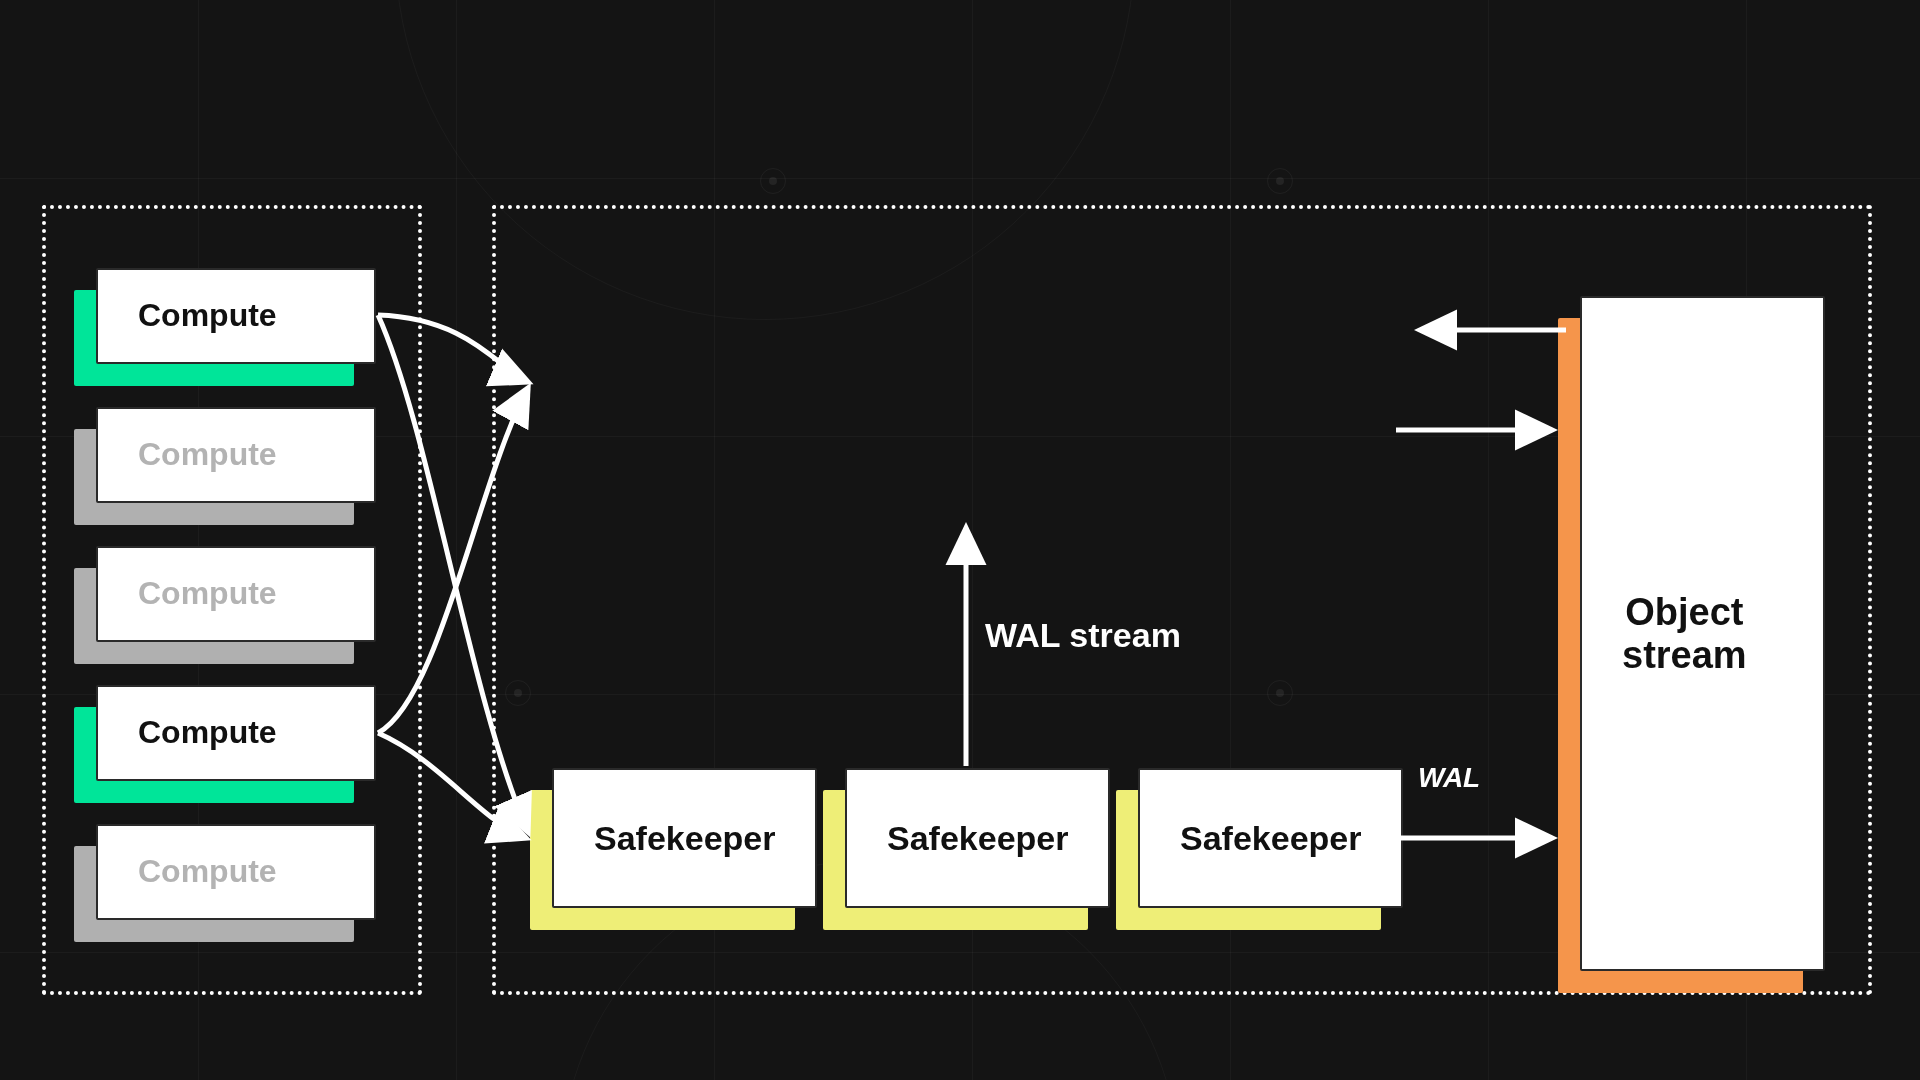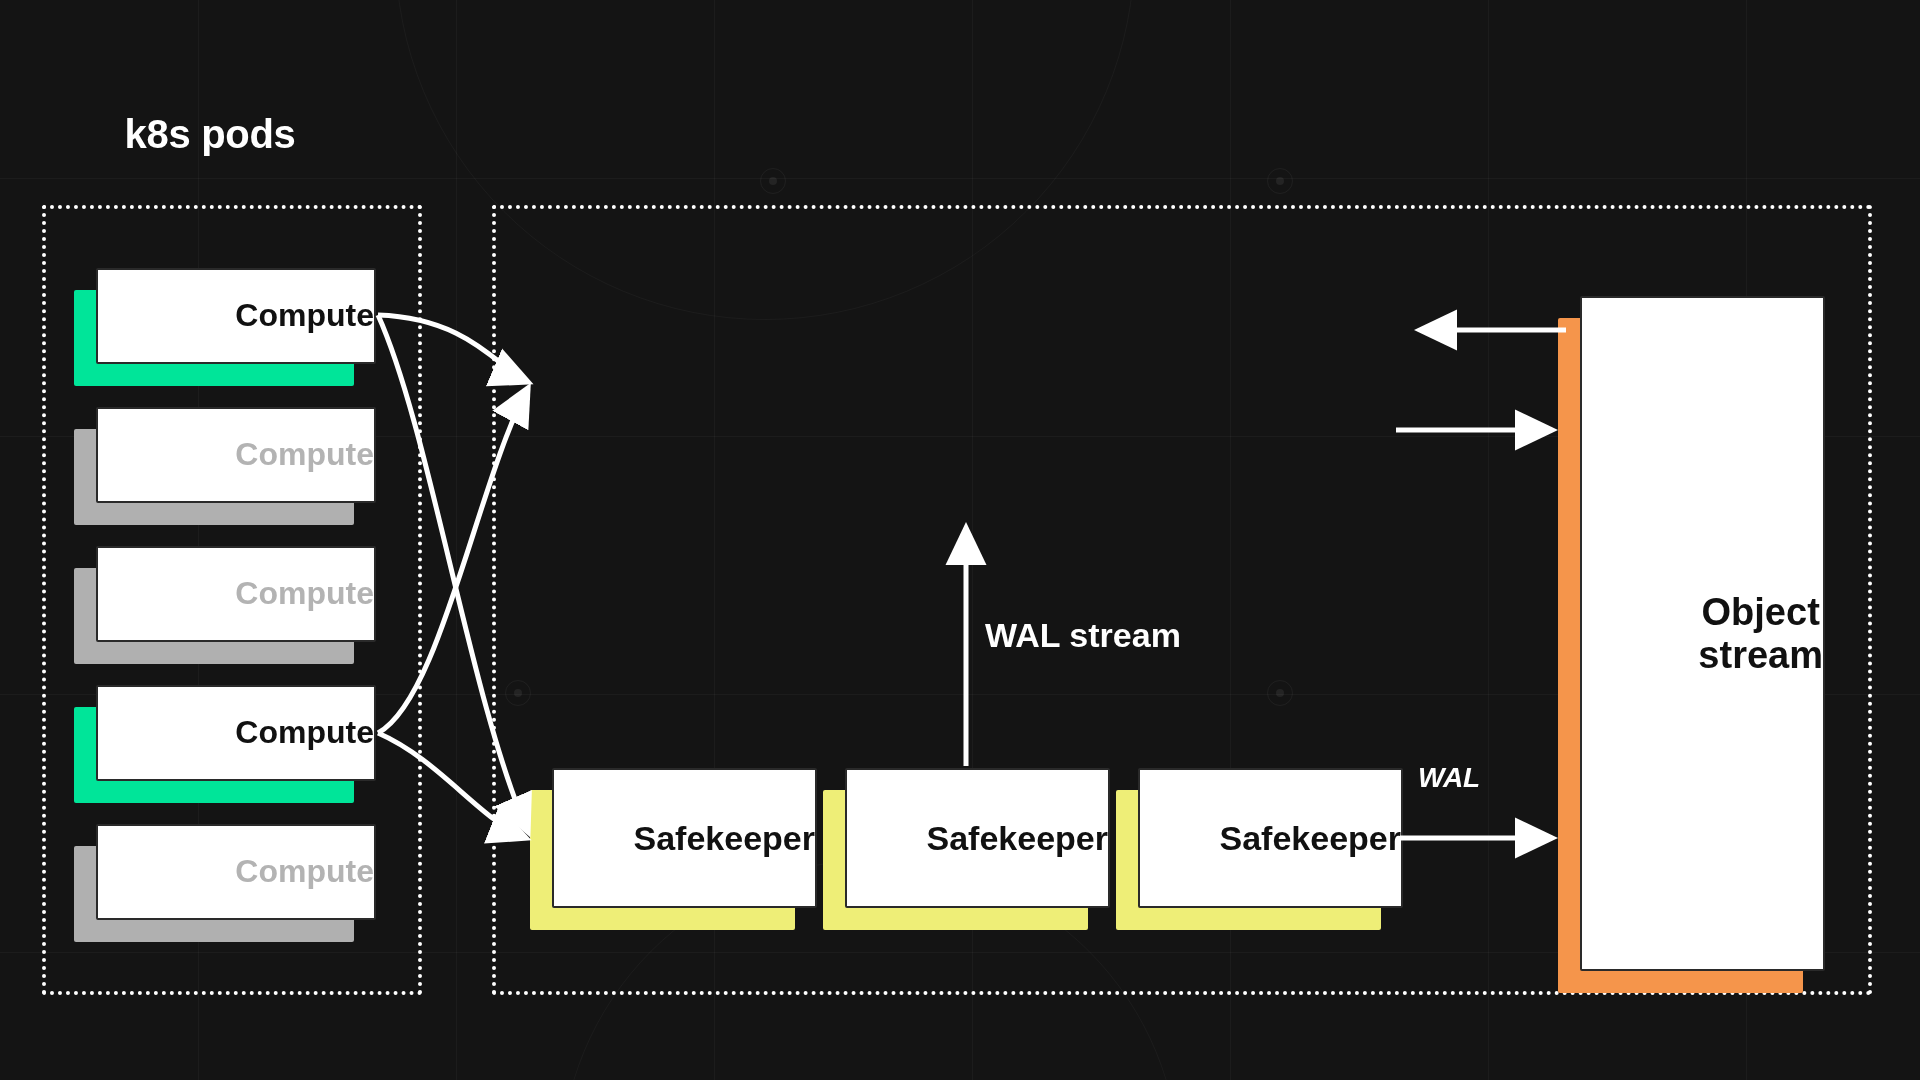--- a/index.html
+++ b/index.html
@@ -86,22 +86,23 @@
   .node .card {
     position: absolute;
     left: 0; top: 0;
     width: 100%;
     height: 100%;
     background: #ffffff;
     border: 2px solid #2a2a2a;
     border-radius: 2px;
     display: flex;
     align-items: center;
-    justify-content: flex-end;
+    justify-content: flex-start;
     text-align: center;
+    padding-left: 40px;
   }
   .node .label {
     font-weight: 700;
     color: #111111;
     line-height: 1.12;
   }
 
   
   .compute { width: 280px; height: 96px; left: 96px; }
   .compute .label { font-size: 32px; }
@@ -156,21 +157,20 @@
 
 <div id="canvas">
 
   <div class="grid-node" style="left:760px; top:168px;"></div>
   <div class="grid-node" style="left:1267px; top:168px;"></div>
   <div class="grid-node" style="left:505px; top:680px;"></div>
   <div class="grid-node" style="left:1267px; top:680px;"></div>
   <div class="grid-arc" style="left:395px; top:-420px; width:740px; height:740px;"></div>
   <div class="grid-arc" style="left:560px; top:860px; width:620px; height:620px;"></div>
 
-  <div class="group-title" id="title-k8s">k8s pods</div>
 
   <div class="dotted-box" id="box-k8s"></div>
   <div class="dotted-box" id="box-mts"></div>
 
   <div class="node compute" id="compute-0">
     <div class="shadow" style="background:#00e599;"></div>
     <div class="card">
       <span class="label">Compute</span>
     </div>
   </div>

